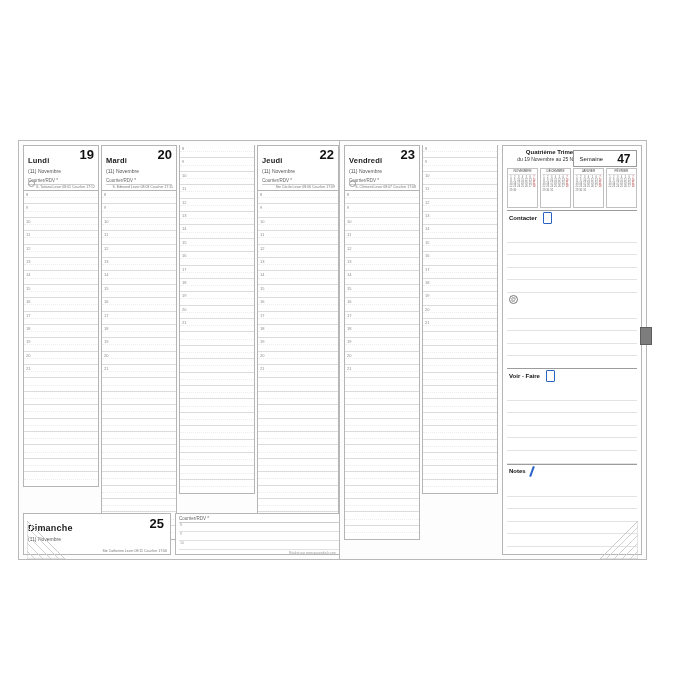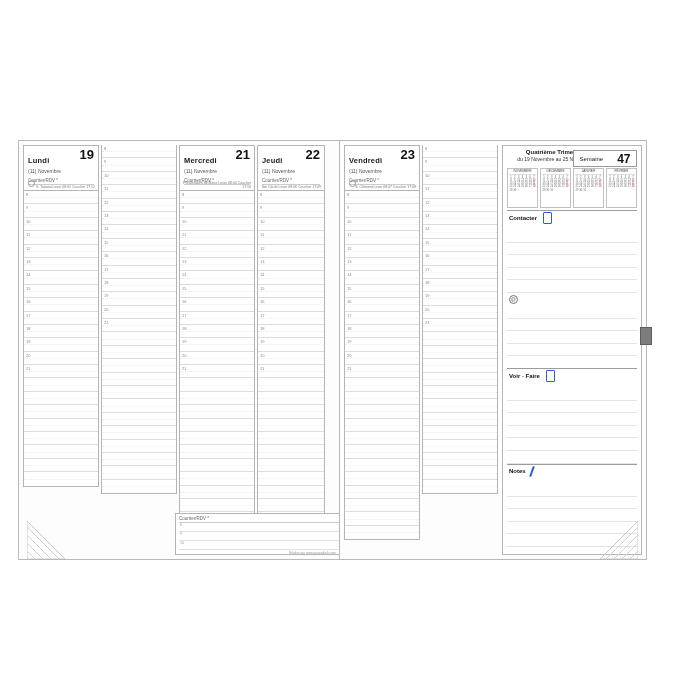--- a/index.html
+++ b/index.html
@@ -287,125 +287,28 @@
         <div class="hrow">
             <span class="half"></span>
           </div>
         <div class="hrow">
             <span class="half"></span>
           </div>
       </div>
     </div>
 
     <div class="daycol" style="left:82px;width:76px;">
-      <div class="hours">
-        <div class="hrow">
-            <span class="hl">8</span>
-            <span class="half"></span>
-          </div>
-        <div class="hrow">
-            <span class="hl">9</span>
-            <span class="half"></span>
-          </div>
-        <div class="hrow">
-            <span class="hl">10</span>
-            <span class="half"></span>
-          </div>
-        <div class="hrow">
-            <span class="hl">11</span>
-            <span class="half"></span>
-          </div>
-        <div class="hrow">
-            <span class="hl">12</span>
-            <span class="half"></span>
-          </div>
-        <div class="hrow">
-            <span class="hl">13</span>
-            <span class="half"></span>
-          </div>
-        <div class="hrow">
-            <span class="hl">14</span>
-            <span class="half"></span>
-          </div>
-        <div class="hrow">
-            <span class="hl">15</span>
-            <span class="half"></span>
-          </div>
-        <div class="hrow">
-            <span class="hl">16</span>
-            <span class="half"></span>
-          </div>
-        <div class="hrow">
-            <span class="hl">17</span>
-            <span class="half"></span>
-          </div>
-        <div class="hrow">
-            <span class="hl">18</span>
-            <span class="half"></span>
-          </div>
-        <div class="hrow">
-            <span class="hl">19</span>
-            <span class="half"></span>
-          </div>
-        <div class="hrow">
-            <span class="hl">20</span>
-            <span class="half"></span>
-          </div>
-        <div class="hrow">
-            <span class="hl">21</span>
-            <span class="half"></span>
-          </div>
-        <div class="hrow">
-            <span class="half"></span>
-          </div>
-        <div class="hrow">
-            <span class="half"></span>
-          </div>
-        <div class="hrow">
-            <span class="half"></span>
-          </div>
-        <div class="hrow">
-            <span class="half"></span>
-          </div>
-        <div class="hrow">
-            <span class="half"></span>
-          </div>
-        <div class="hrow">
-            <span class="half"></span>
-          </div>
-        <div class="hrow">
-            <span class="half"></span>
-          </div>
-        <div class="hrow">
-            <span class="half"></span>
-          </div>
-        <div class="hrow">
-            <span class="half"></span>
-          </div>
-        <div class="hrow">
-            <span class="half"></span>
-          </div>
-        <div class="hrow">
-            <span class="half"></span>
-          </div>
-        <div class="hrow">
-            <span class="half"></span>
-          </div>
-      </div>
-    </div>
-
-    <div class="daycol" style="left:160px;width:76px;">
       <div class="dayhead">
-        <span class="dayname">Mercredi</span>
-        <span class="daynum">21</span>
+        <span class="dayname">Mardi</span>
+        <span class="daynum">20</span>
         <div class="weekno">(11) Novembre</div>
         <div class="rdv">Courrier/RDV *</div>
-        <div class="sunnote">Présentation de Marie
-Lever 08:04
-Coucher 17:10</div>
+        <div class="sunnote">S. Edmond
+Lever 08:03
+Coucher 17:11</div>
       </div>
       <div class="hours">
         <div class="hrow">
             <span class="hl">8</span>
             <span class="half"></span>
           </div>
         <div class="hrow">
             <span class="hl">9</span>
             <span class="half"></span>
           </div>
@@ -489,21 +392,118 @@
           </div>
         <div class="hrow">
             <span class="half"></span>
           </div>
         <div class="hrow">
             <span class="half"></span>
           </div>
       </div>
     </div>
 
-    <div class="daycol" style="left:238px;width:68px;">
+    <div class="daycol" style="left:160px;width:76px;">
+      <div class="hours">
+        <div class="hrow">
+            <span class="hl">8</span>
+            <span class="half"></span>
+          </div>
+        <div class="hrow">
+            <span class="hl">9</span>
+            <span class="half"></span>
+          </div>
+        <div class="hrow">
+            <span class="hl">10</span>
+            <span class="half"></span>
+          </div>
+        <div class="hrow">
+            <span class="hl">11</span>
+            <span class="half"></span>
+          </div>
+        <div class="hrow">
+            <span class="hl">12</span>
+            <span class="half"></span>
+          </div>
+        <div class="hrow">
+            <span class="hl">13</span>
+            <span class="half"></span>
+          </div>
+        <div class="hrow">
+            <span class="hl">14</span>
+            <span class="half"></span>
+          </div>
+        <div class="hrow">
+            <span class="hl">15</span>
+            <span class="half"></span>
+          </div>
+        <div class="hrow">
+            <span class="hl">16</span>
+            <span class="half"></span>
+          </div>
+        <div class="hrow">
+            <span class="hl">17</span>
+            <span class="half"></span>
+          </div>
+        <div class="hrow">
+            <span class="hl">18</span>
+            <span class="half"></span>
+          </div>
+        <div class="hrow">
+            <span class="hl">19</span>
+            <span class="half"></span>
+          </div>
+        <div class="hrow">
+            <span class="hl">20</span>
+            <span class="half"></span>
+          </div>
+        <div class="hrow">
+            <span class="hl">21</span>
+            <span class="half"></span>
+          </div>
+        <div class="hrow">
+            <span class="half"></span>
+          </div>
+        <div class="hrow">
+            <span class="half"></span>
+          </div>
+        <div class="hrow">
+            <span class="half"></span>
+          </div>
+        <div class="hrow">
+            <span class="half"></span>
+          </div>
+        <div class="hrow">
+            <span class="half"></span>
+          </div>
+        <div class="hrow">
+            <span class="half"></span>
+          </div>
+        <div class="hrow">
+            <span class="half"></span>
+          </div>
+        <div class="hrow">
+            <span class="half"></span>
+          </div>
+        <div class="hrow">
+            <span class="half"></span>
+          </div>
+        <div class="hrow">
+            <span class="half"></span>
+          </div>
+        <div class="hrow">
+            <span class="half"></span>
+          </div>
+        <div class="hrow">
+            <span class="half"></span>
+          </div>
+      </div>
+    </div>
+
+    <div class="daycol" style="left:238px;width:82px;">
       <div class="dayhead">
         <span class="dayname">Jeudi</span>
         <span class="daynum">22</span>
         <div class="weekno">(11) Novembre</div>
         <div class="rdv">Courrier/RDV *</div>
         <div class="sunnote">Ste Cécile
 Lever 08:06
 Coucher 17:09</div>
       </div>
       <div class="hours">
@@ -595,20 +595,28 @@
           </div>
         <div class="hrow">
             <span class="half"></span>
           </div>
         <div class="hrow">
             <span class="half"></span>
           </div>
       </div>
     </div>
 
+    <div class="sunbox">
+      <span class="dayname" style="font-size:9px;">Dimanche</span>
+      <span class="daynum" style="right:6px;top:2px;">25</span>
+      <div class="weekno">(11) Novembre</div>
+      <div class="sunnote">Ste Catherine
+Lever 08:11
+Coucher 17:06</div>
+    </div>
 
     <div class="notesbox">
       <div class="rdv" style="margin-top:0">Courrier/RDV *</div>
       <div class="nrow">
           <span class="nl">8</span>
         </div>
       <div class="nrow">
           <span class="nl">9</span>
         </div>
       <div class="nrow">

